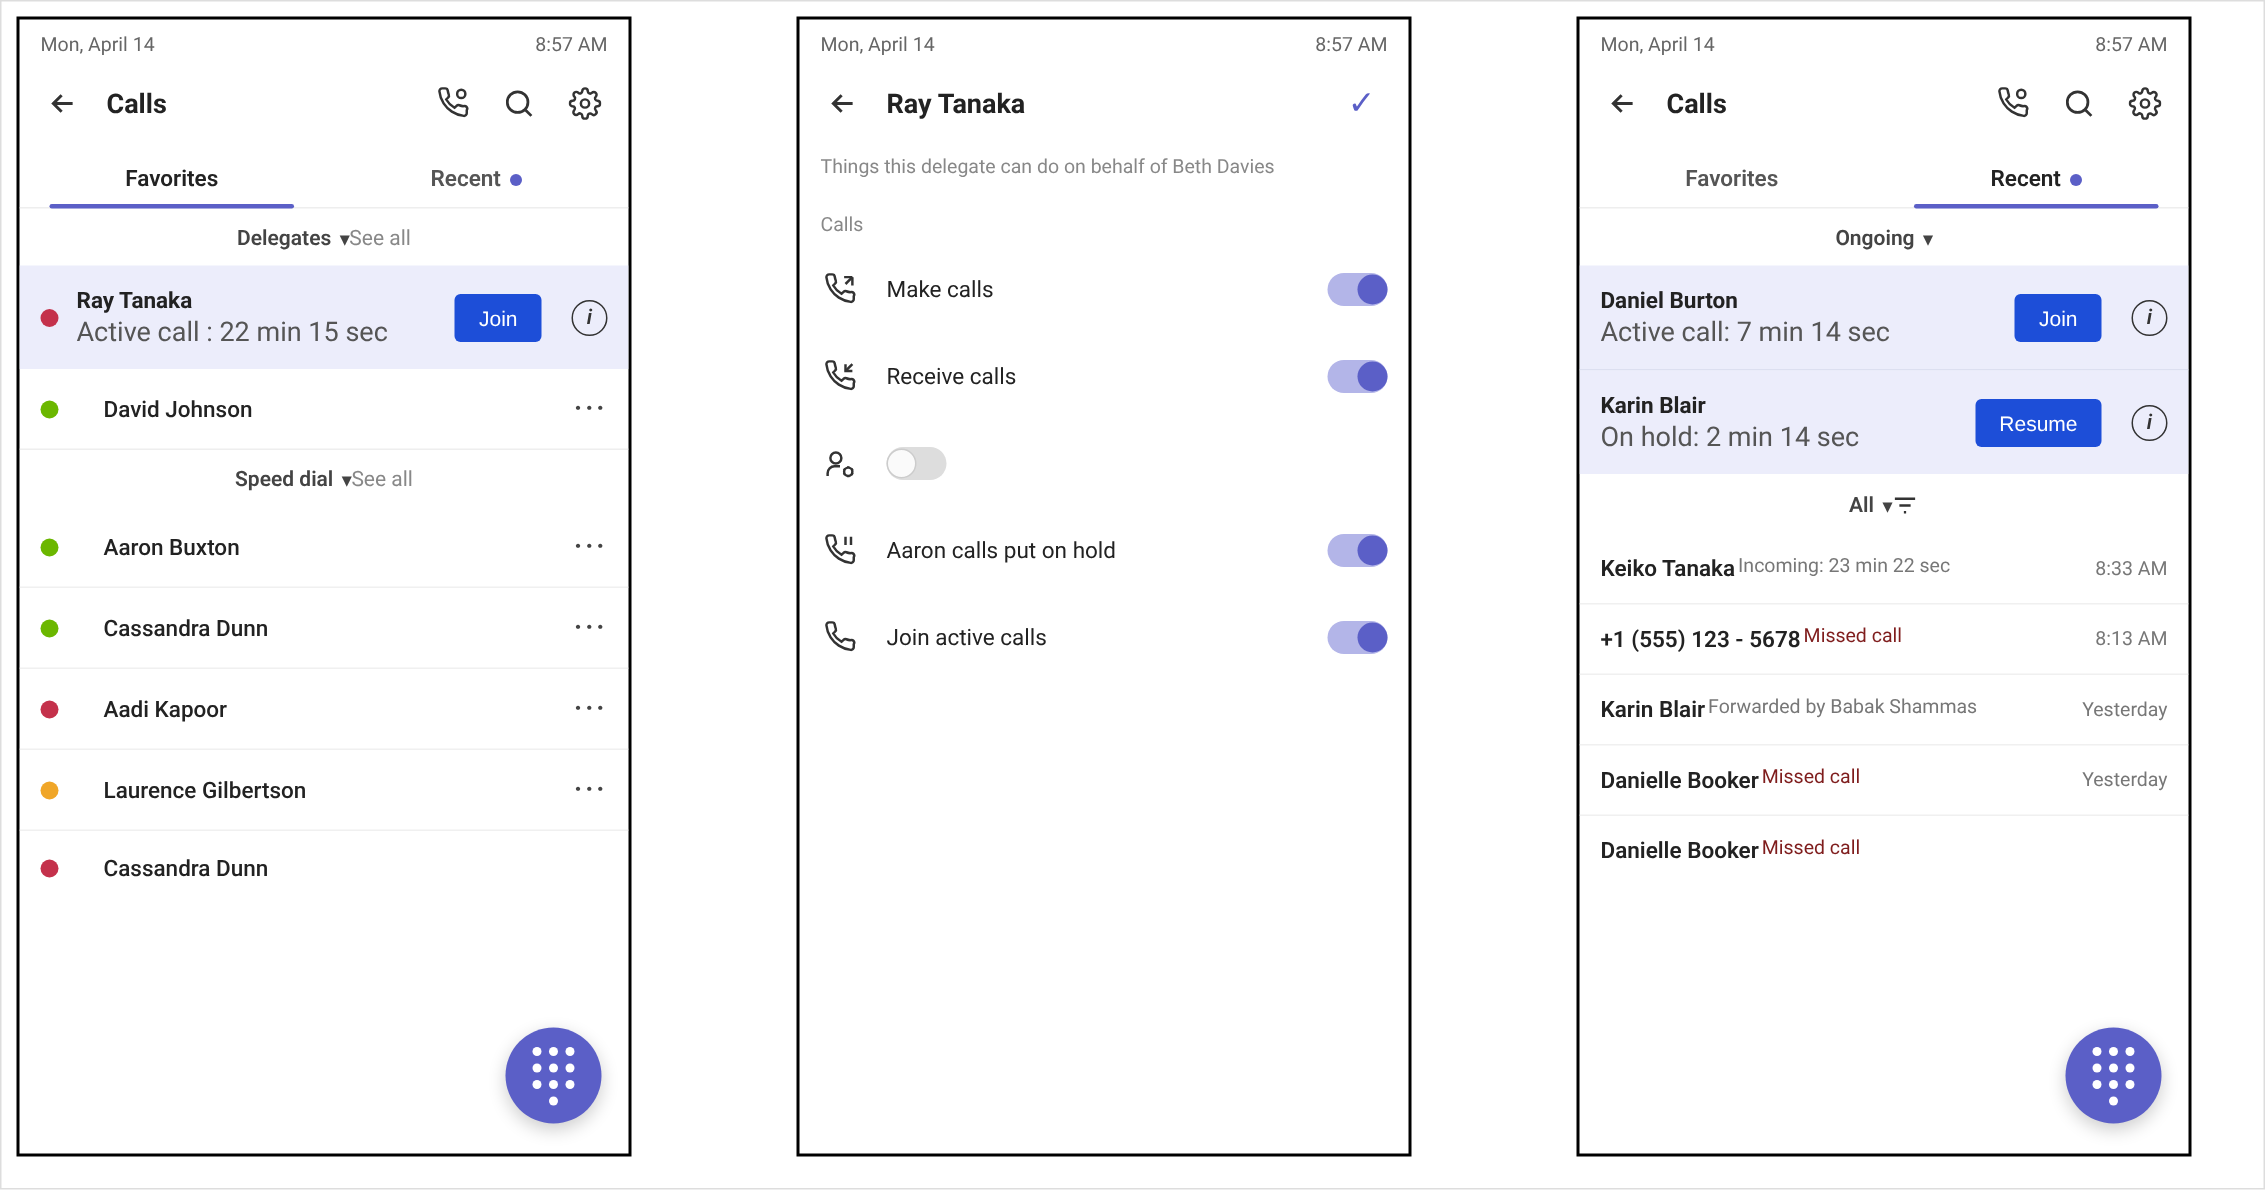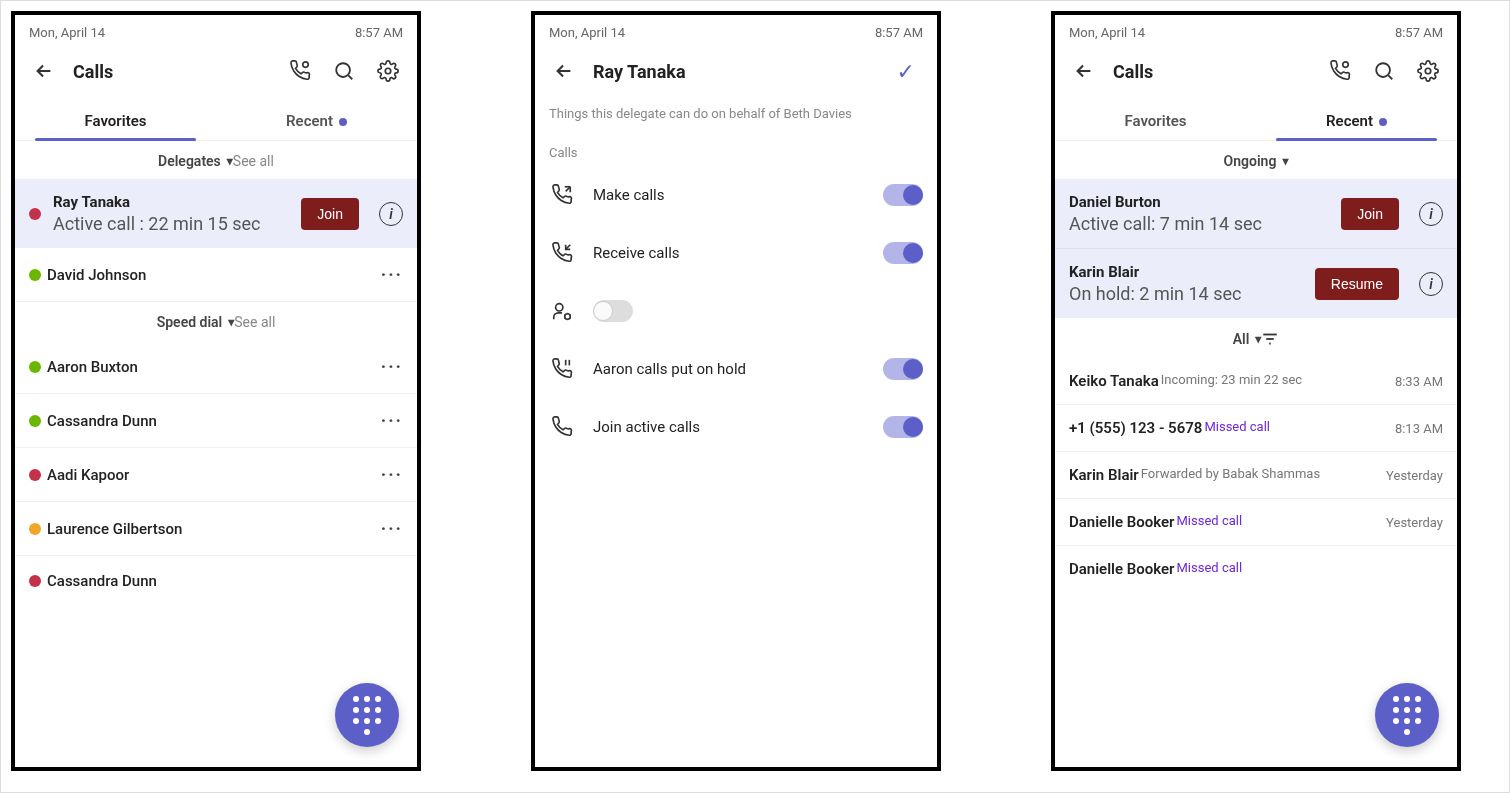--- a/index.html
+++ b/index.html
@@ -10,21 +10,21 @@
     gap: 110px;
     padding: 10px 10px;
     border: 1px solid #ddd;
     width: 1510px;
     height: 793px;
     overflow: hidden;
   }
   .screen {
     width: 410px;
     height: 760px;
-    border: 4px solid #000000;
+    border: 2px solid #000000;
     background: #fff;
     position: relative;
     overflow: hidden;
     display: flex;
     flex-direction: column;
   }
   .status-bar {
     display: flex;
     justify-content: space-between;
     font-size: 13px;
@@ -116,21 +116,21 @@
     flex-shrink: 0;
   }
   .presence.red { background: #c4314b; }
   .presence.green { background: #6bb700; }
   .presence.orange { background: #f0a628; }
   .presence.dnd { background: #c4314b; }
   .person { flex: 1; display: flex; flex-direction: column; gap: 2px; }
   .person .name { font-weight: 700; font-size: 15px; color: #222; }
   .person .sub { font-size: 18px; color: #555; }
   .btn {
-    background: #7f1d1d;
+    background: #1d4ed8;
     color: #fff;
     border: none;
     border-radius: 4px;
     padding: 8px 16px;
     font-size: 14px;
     font-weight: 500;
     cursor: pointer;
   }
   .info-btn {
     width: 24px; height: 24px;
@@ -140,21 +140,21 @@
     align-items: center; justify-content: center;
     font-size: 14px; font-style: italic; font-weight: 600;
     color: #333;
     cursor: pointer;
     margin-left: 8px;
   }
   .row {
     display: flex;
     align-items: center;
     padding: 16px 14px;
-    gap: 6px;
+    gap: 30px;
   }
   .row + .row { border-top: 1px solid #f0f0f0; }
   .row .name { font-size: 15px; font-weight: 500; color: #222; }
   .more { font-size: 18px; font-weight: 700; letter-spacing: 2px; color:#444; cursor:pointer; }
   .fab {
     position: absolute;
     right: 18px;
     bottom: 20px;
     width: 64px; height: 64px;
     border-radius: 50%;
@@ -195,21 +195,21 @@
   
   .filter-btn { cursor:pointer; color:#333; }
   .recent-row {
     display:flex; justify-content:space-between; align-items:flex-start;
     padding: 14px 14px; border-top:1px solid #f0f0f0;
   }
   .recent-row:first-of-type { border-top:none;}
   .recent-row .left { display:flex; flex-direction:row; gap:2px;}
   .recent-row .rname { font-size:15px; font-weight:600; color:#222;}
   .recent-row .rsub { font-size:13px; color:#777;}
-  .recent-row .rsub.missed { color:#6d28d9;}
+  .recent-row .rsub.missed { color:#7f1d1d;}
   .recent-row .rtime { font-size:13px; color:#777; padding-top:2px;}
   svg { display:block; }
 </style>
 </head>
 <body>
 
 <div class="screen">
   <div class="status-bar">
     <span>Mon, April 14</span>
     <span>8:57 AM</span>

